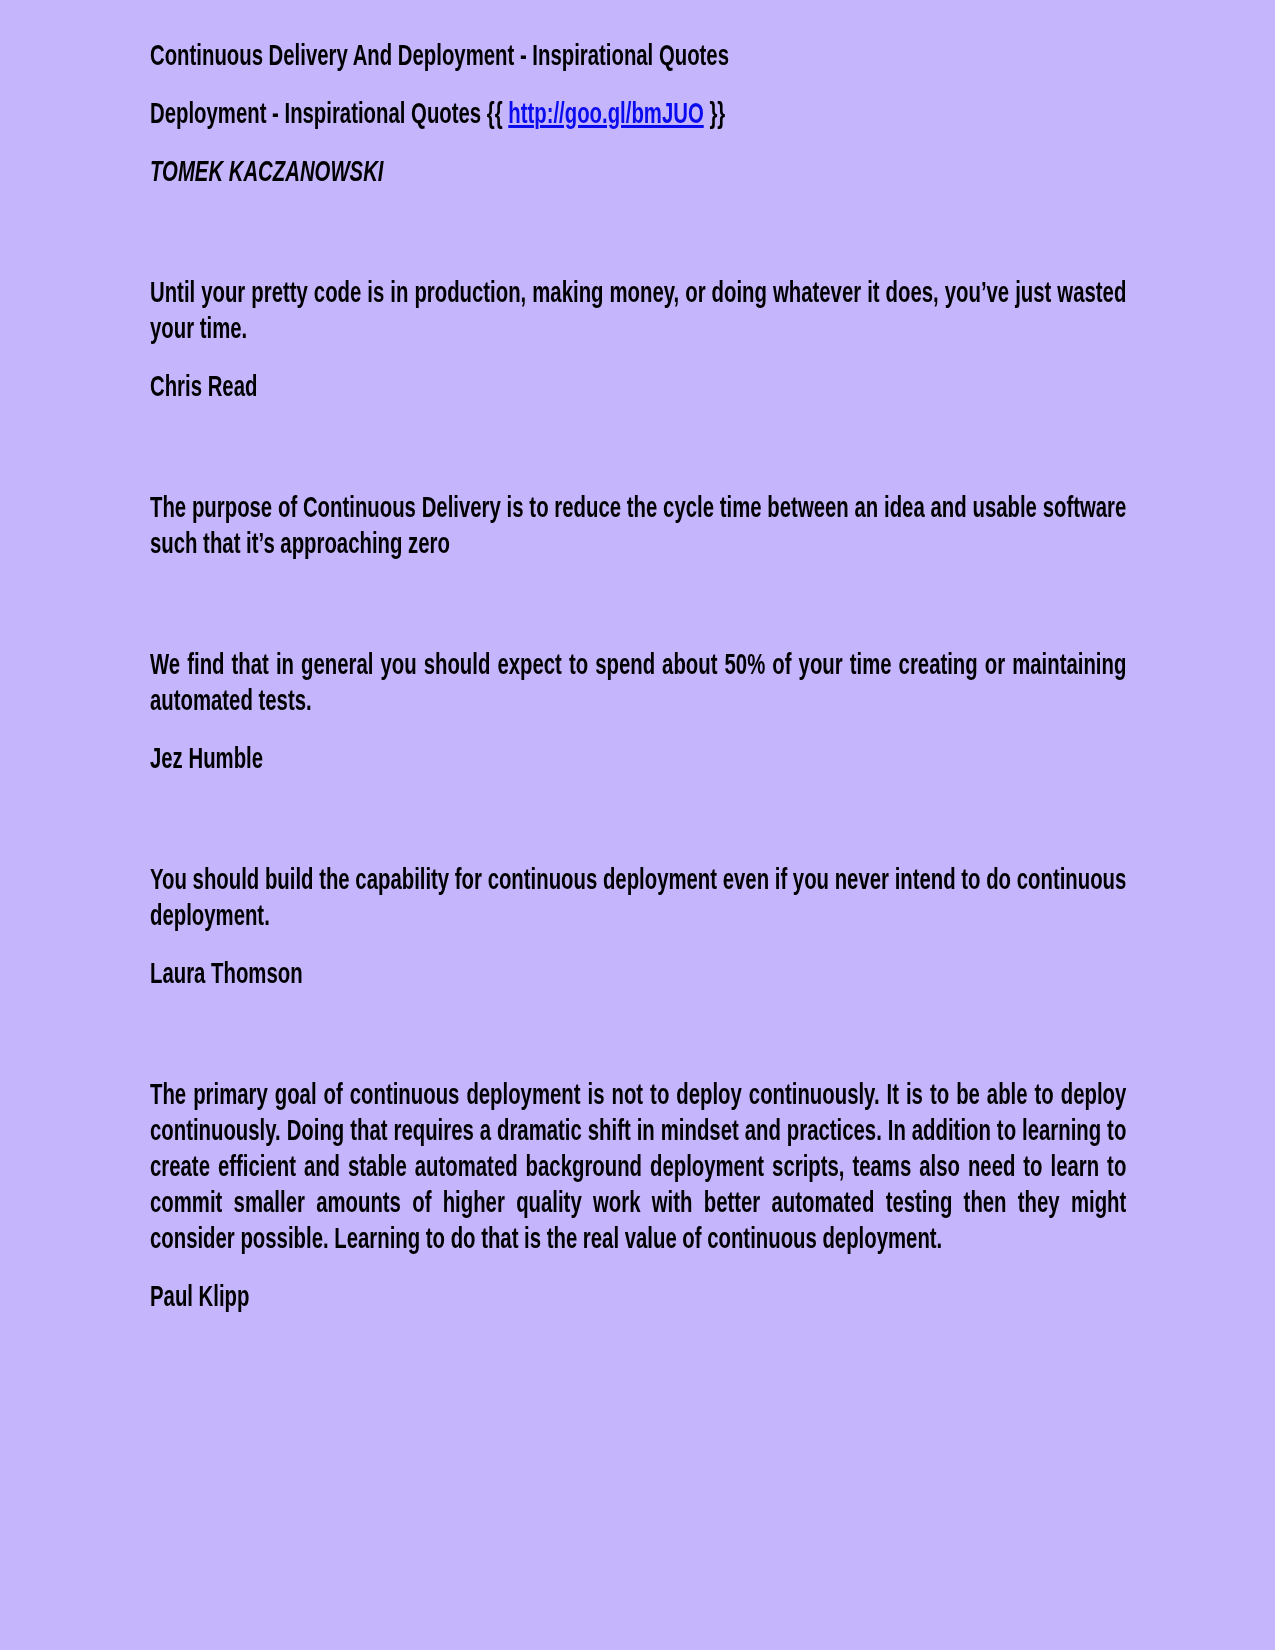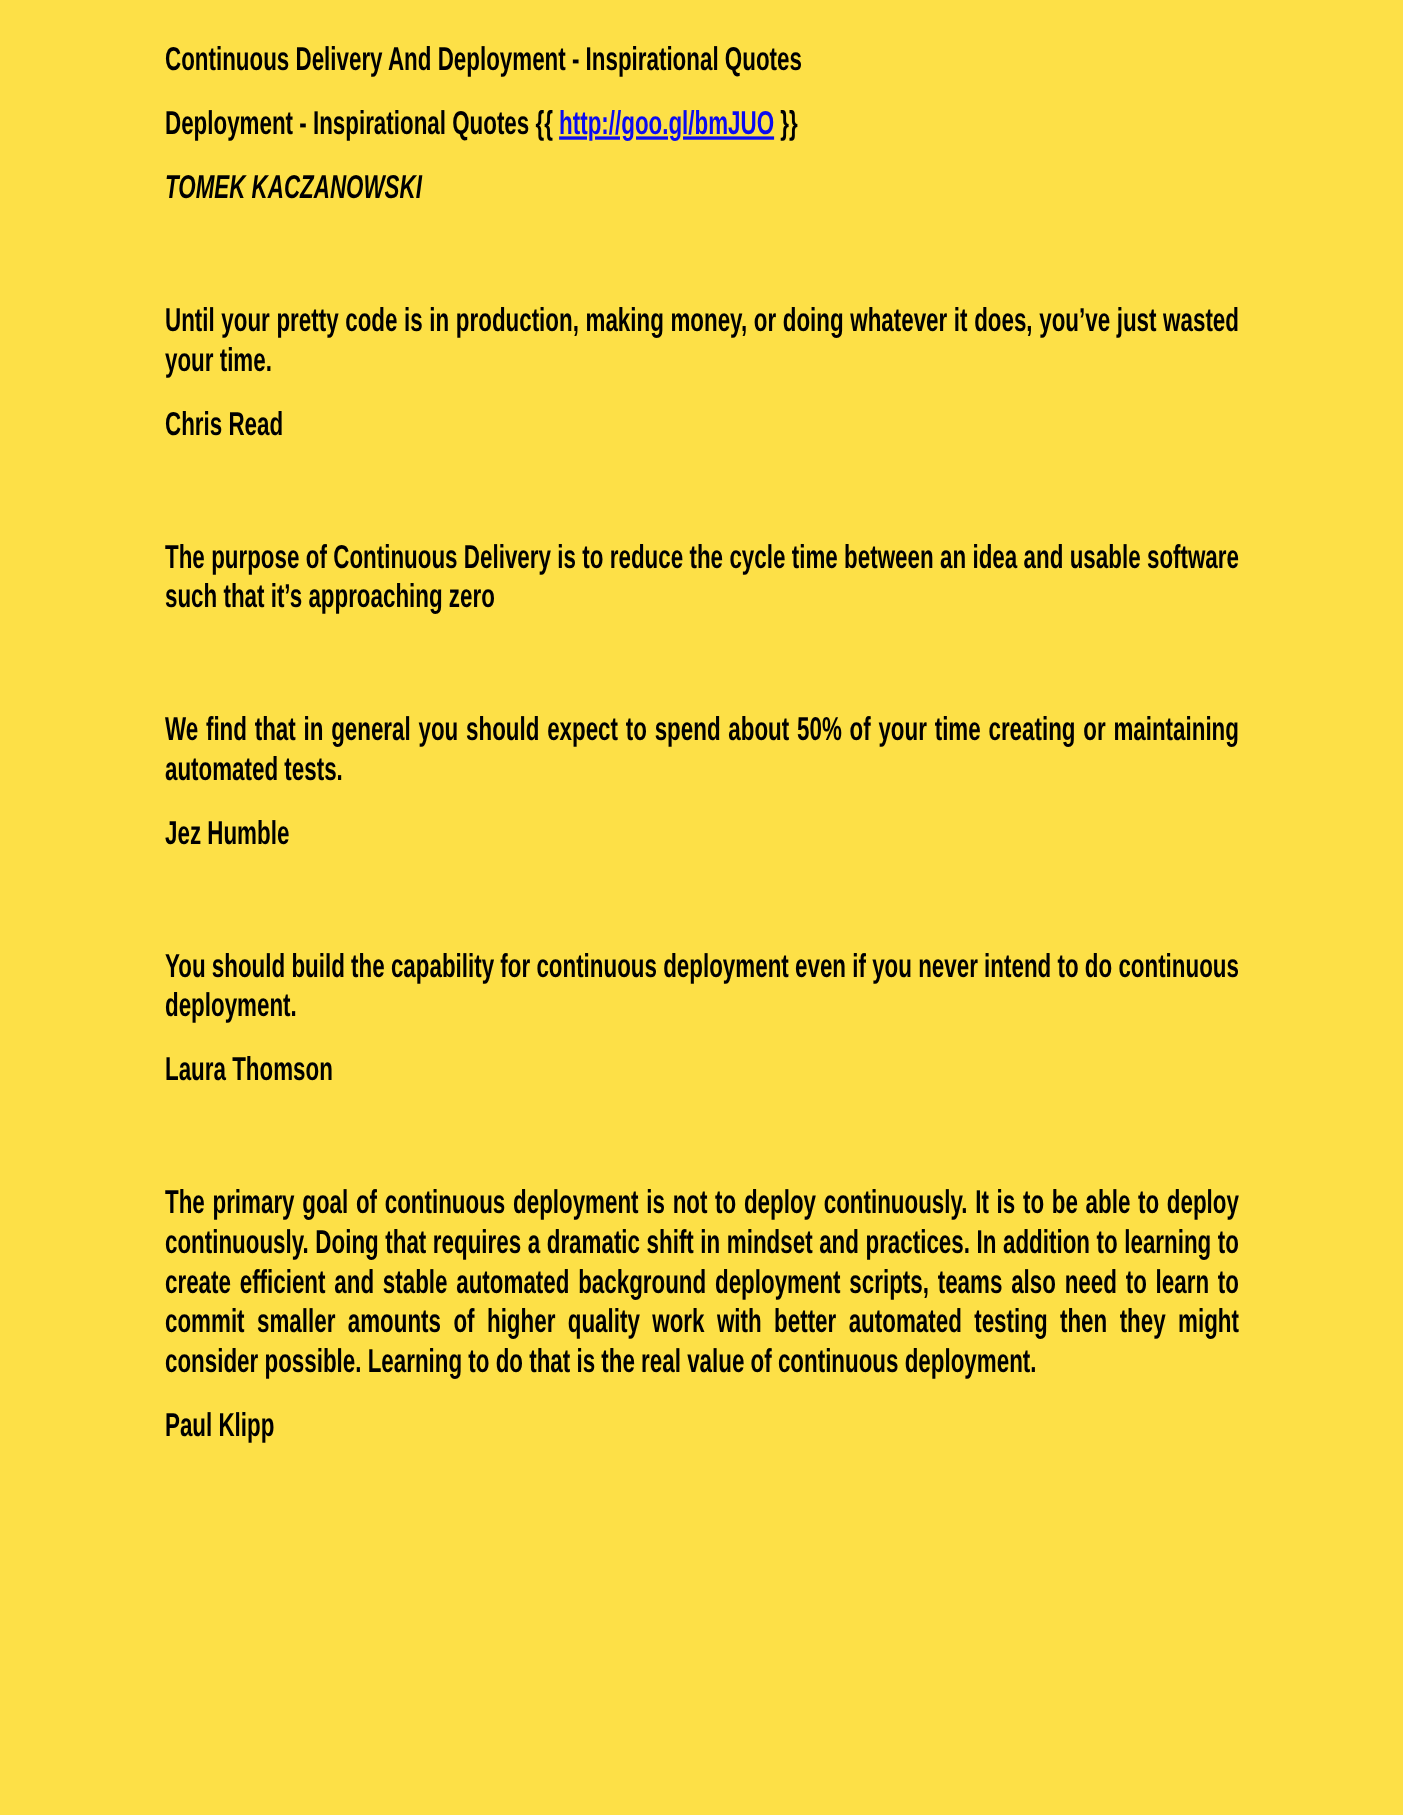--- a/index.html
+++ b/index.html
@@ -4,21 +4,21 @@
 <style>
   html, body {
     margin: 0;
     padding: 0;
     background: #ffffff;
   }
   .page {
     position: relative;
     width: 1275px;
     height: 1650px;
-    background: #fde047;
+    background: #c4b5fd;
     overflow: hidden;
     font-family: "Liberation Sans", sans-serif;
     font-weight: 700;
     color: #000000;
   }
   
   .content {
     position: absolute;
     left: 150px;
     top: 37px;

